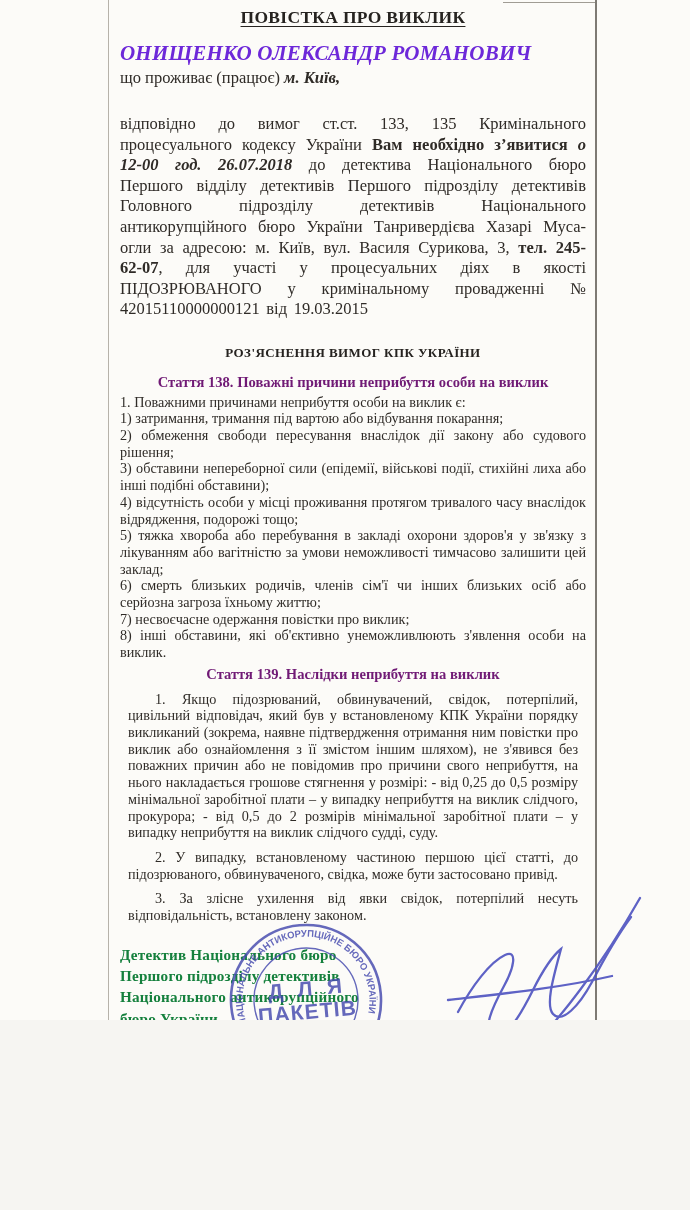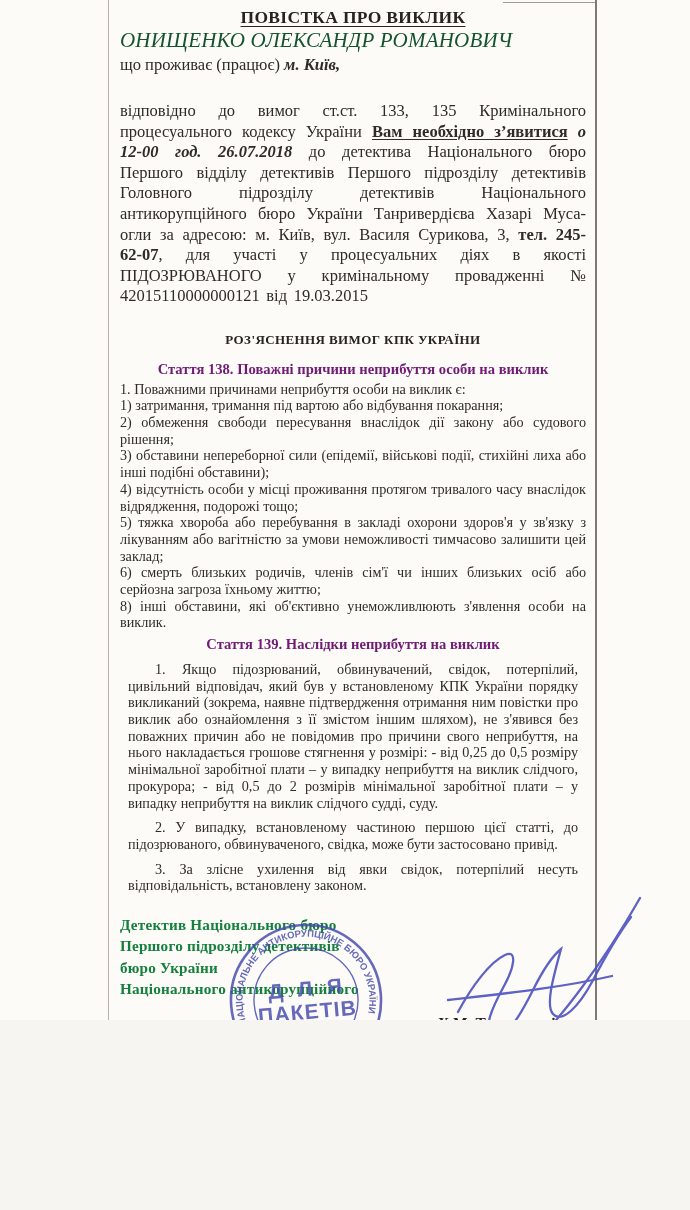--- a/index.html
+++ b/index.html
@@ -23,30 +23,30 @@
     padding:0 9px 0 11px;
   }
   .top-partial-line{
     position:absolute;top:2px;right:0;width:92px;height:1px;background:#a09c94;
   }
   .doc-title{
     margin-top:7px;text-align:center;font-weight:bold;font-size:17.5px;
     letter-spacing:.3px;text-decoration:underline;text-underline-offset:3px;color:#262320;
   }
   .recipient-name{
-    font-size:21px;font-weight:normal;font-style:italic;
-    letter-spacing:.2px;color:#14532d;
+    margin-top:13px;font-size:21px;font-weight:bold;font-style:italic;
+    letter-spacing:.2px;color:#6d28d9;
   }
   .residence{font-size:16.5px;margin-top:2px;}
   .residence .val{font-weight:bold;font-style:italic;}
   .summons{
     margin-top:26px;font-size:16.5px;line-height:20.6px;
     text-align:justify;word-spacing:2.5px;
   }
-  .bu{font-weight:bold;text-decoration:underline;text-underline-offset:2px;}
+  .bu{font-weight:bold;text-underline-offset:2px;}
   .bi{font-weight:bold;font-style:italic;}
   .b{font-weight:bold;}
   .u{text-underline-offset:2px;}
   .law-heading{
     margin:25px 0 0;text-align:center;font-weight:bold;font-size:13px;
     letter-spacing:.4px;color:#262320;
   }
   .articles{font-size:14.2px;line-height:16.7px;text-align:justify;}
   .art-head{
     margin:13px 0 3px;text-align:center;font-weight:bold;font-size:14.6px;
@@ -85,34 +85,35 @@
 
     <div class="articles">
       <div class="art-head">Стаття 138. Поважні причини неприбуття особи на виклик</div>
       <div class="art-item">1. Поважними причинами неприбуття особи на виклик є:</div>
       <div class="art-item">1) затримання, тримання під вартою або відбування покарання;</div>
       <div class="art-item">2) обмеження свободи пересування внаслідок дії закону або судового рішення;</div>
       <div class="art-item">3) обставини непереборної сили (епідемії, військові події, стихійні лиха або інші подібні обставини);</div>
       <div class="art-item">4) відсутність особи у місці проживання протягом тривалого часу внаслідок відрядження, подорожі тощо;</div>
       <div class="art-item">5) тяжка хвороба або перебування в закладі охорони здоров'я у зв'язку з лікуванням або вагітністю за умови неможливості тимчасово залишити цей заклад;</div>
       <div class="art-item">6) смерть близьких родичів, членів сім'ї чи інших близьких осіб або серйозна загроза їхньому життю;</div>
+      <div class="art-item">7) несвоєчасне одержання повістки про виклик;</div>
       <div class="art-item">8) інші обставини, які об'єктивно унеможливлюють з'явлення особи на виклик.</div>
 
       <div class="art-head second">Стаття 139. Наслідки неприбуття на виклик</div>
       <div class="art-par">1. Якщо підозрюваний, обвинувачений, свідок, потерпілий, цивільний відповідач, який був у встановленому КПК України порядку викликаний (зокрема, наявне підтвердження отримання ним повістки про виклик або ознайомлення з її змістом іншим шляхом), не з'явився без поважних причин або не повідомив про причини свого неприбуття, на нього накладається грошове стягнення у розмірі: - від 0,25 до 0,5 розміру мінімальної заробітної плати – у випадку неприбуття на виклик слідчого, прокурора; - від 0,5 до 2 розмірів мінімальної заробітної плати – у випадку неприбуття на виклик слідчого судді, суду.</div>
       <div class="art-par">2. У випадку, встановленому частиною першою цієї статті, до підозрюваного, обвинуваченого, свідка, може бути застосовано привід.</div>
       <div class="art-par">3. За злісне ухилення від явки свідок, потерпілий несуть відповідальність, встановлену законом.</div>
     </div>
 
     <div class="signoff">
       <div class="sig-left">
         <div>Детектив Національного бюро</div>
         <div>Першого підрозділу детективів</div>
+        <div>Національного антикорупційного</div>
         <div>бюро України</div>
-        <div>Національного антикорупційного</div>
       </div>
       <div class="mp">М.П.</div>
       <div class="sig-right">
         <div class="signer-name">Х.М. Танривердієв</div>
         <div class="sign-date">20 липня 2018 року</div>
       </div>
     </div>
   </div>
 
   <svg class="stamp-svg" width="168" height="168" viewBox="0 0 168 168">

